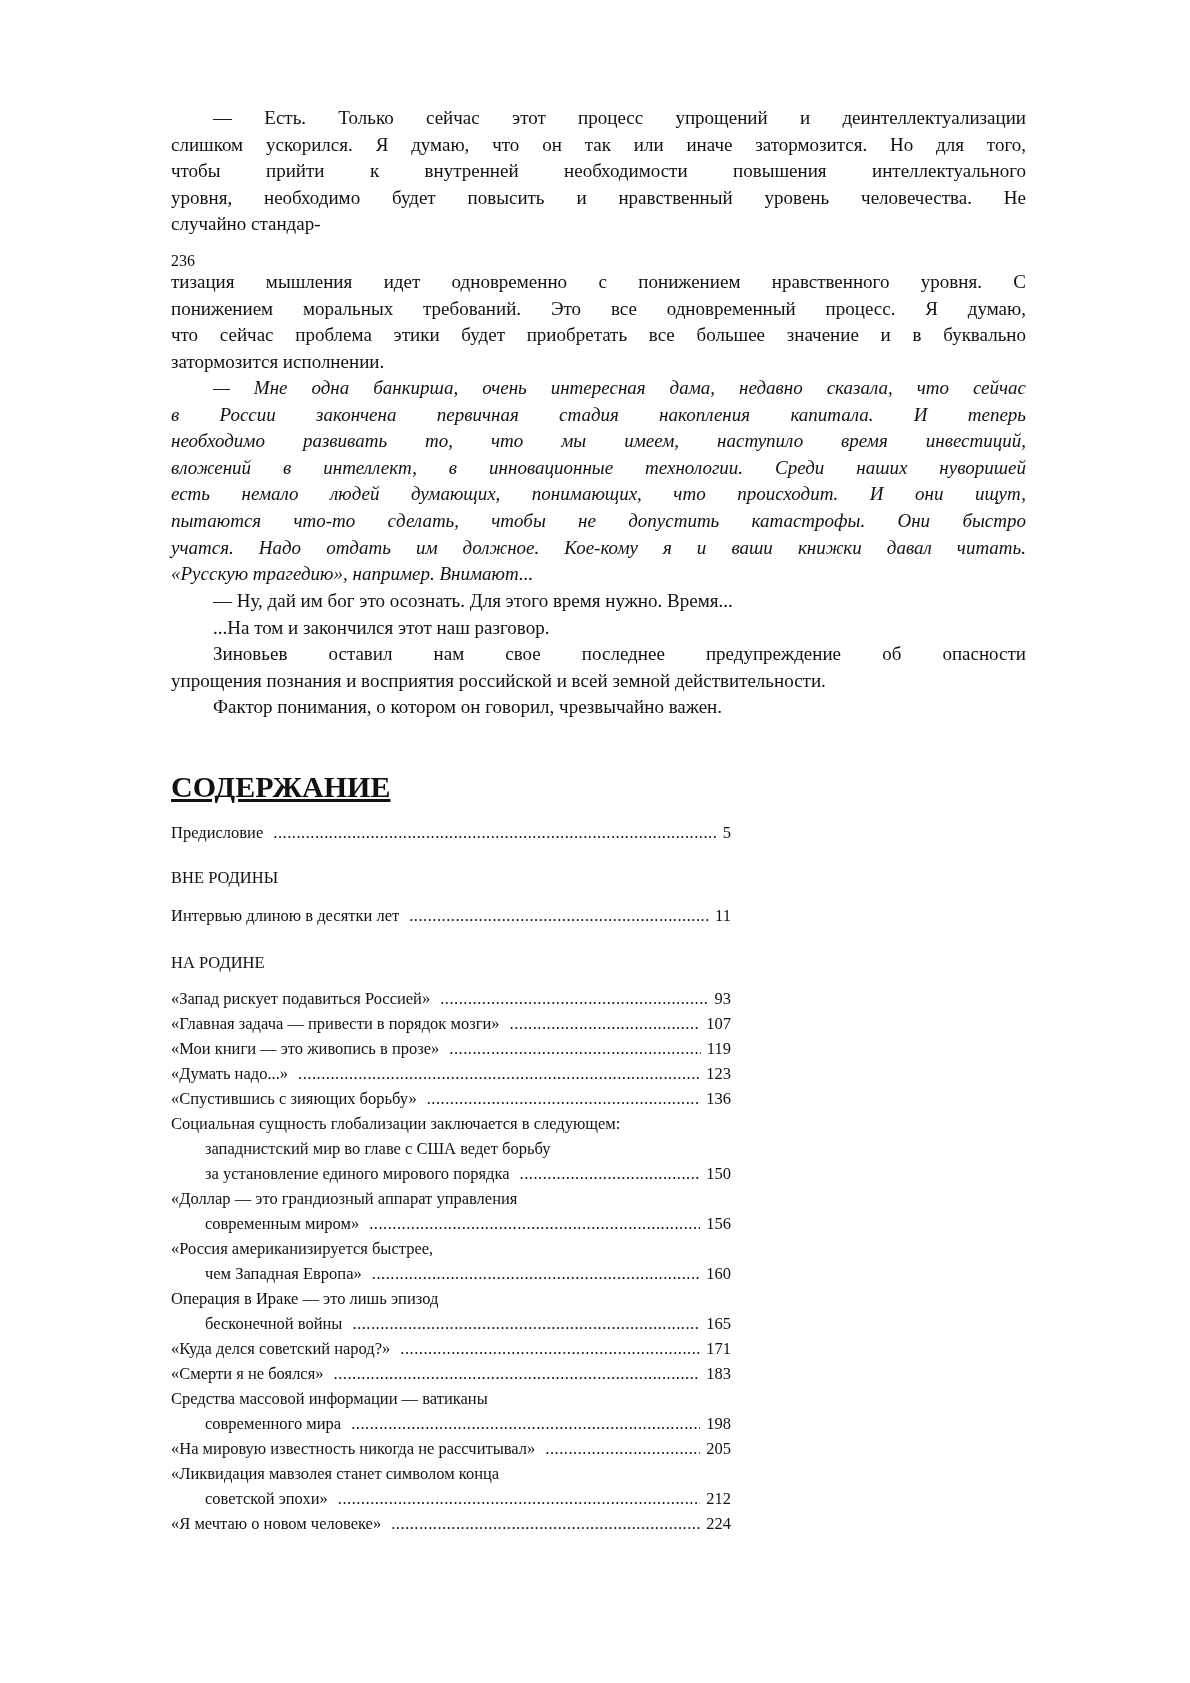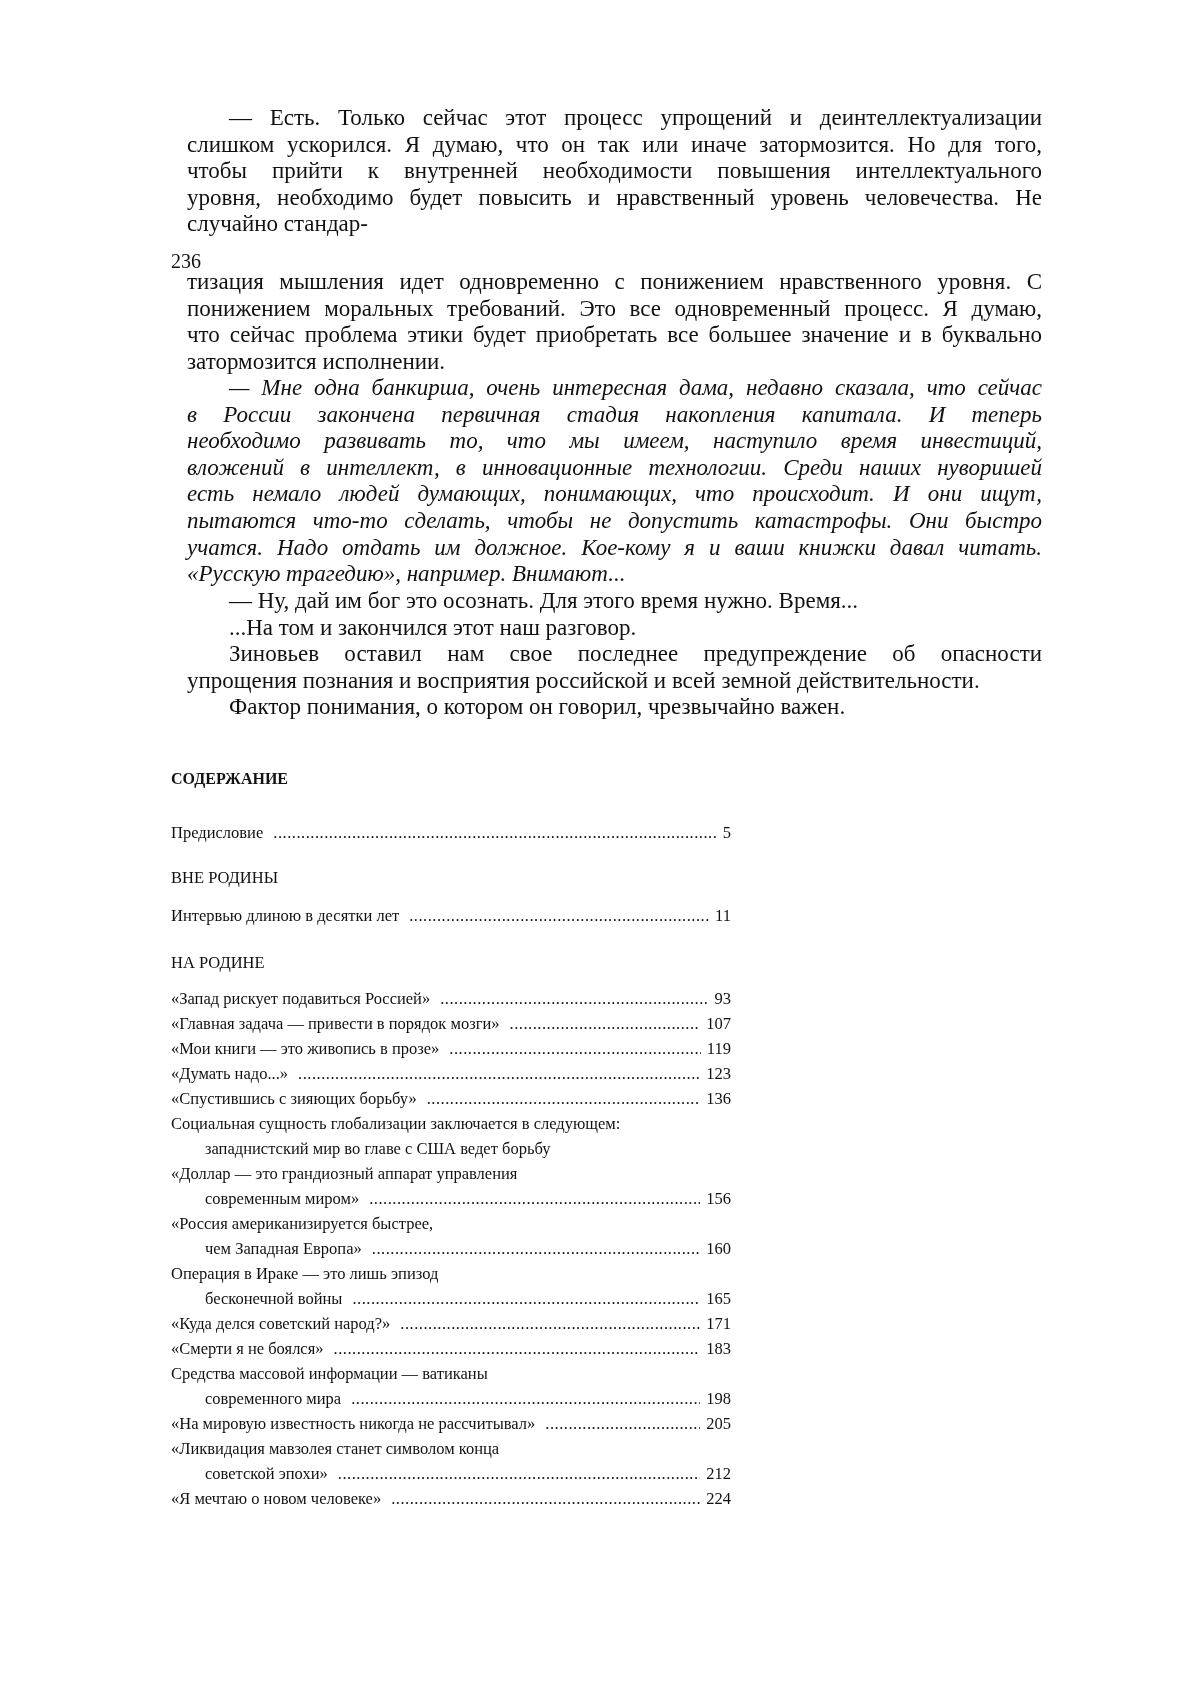--- a/index.html
+++ b/index.html
@@ -1,25 +1,25 @@
 <!DOCTYPE html>
 <html><head>
   <meta charset="utf-8">
   <style>
     html, body { margin: 0; padding: 0; background: #ffffff; }
     body { width: 1190px; height: 1683px; position: relative; overflow: hidden;
            font-family: "Liberation Serif", "DejaVu Serif", serif; color: #111111; }
     .page { position: absolute; left: 171px; top: 0; width: 855px; }
-    .body-text { position: absolute; left: 16px; width: 855px; font-size: 23px; line-height: 26.6px; }
+    .body-text { position: absolute; left: 0; width: 855px; font-size: 19px; line-height: 26.6px; }
     .line { display: block; white-space: nowrap; height: 26.6px; text-align: justify; text-align-last: justify; }
     .line.last { text-align-last: left; }
     .indent { text-indent: 42px; }
     .italic { font-style: italic; }
-    .pagenum { position: absolute; left: 0; top: 253px; font-size: 20px; line-height: 16px; }
-    .toc-title { position: absolute; left: 0; top: 770px; font-size: 16px; font-weight: bold; }
+    .pagenum { position: absolute; left: 0; top: 253px; font-size: 16px; line-height: 16px; }
+    .toc-title { position: absolute; left: 0; top: 770px; font-size: 30px; font-weight: bold; text-decoration: underline; }
     .toc { position: absolute; left: 0; font-size: 16.5px; line-height: 25px; }
     .toc-section { position: absolute; left: 0; font-size: 16.5px; font-weight: normal; }
     .toc-row { display: flex; width: 560px; align-items: flex-end; white-space: nowrap; height: 25px; }
     .toc-row .t { flex: none; }
     .toc-row .d { flex: 1; overflow: hidden; margin: 0 6px 0 10px; letter-spacing: 0.5px; }
     .toc-row .d::before { content: "........................................................................................................................................................................................................"; }
     .toc-row .p { flex: none; }
     .toc-row.sub { padding-left: 34px; width: 526px; }
     .toc-cont { height: 25px; white-space: nowrap; }
     .toc-cont.sub { padding-left: 34px; }
@@ -110,20 +110,25 @@
     </div>
     <div class="toc-row">
       <span class="t">«Спустившись с зияющих борьбу»</span>
       <span class="d"></span>
       <span class="p">136</span>
     </div>
 
     <div>
       <div class="toc-cont">Социальная сущность глобализации заключается в следующем:</div>
       <div class="toc-cont sub">западнистский мир во главе с США ведет борьбу</div>
+      <div class="toc-row sub">
+        <span class="t">за установление единого мирового порядка</span>
+        <span class="d"></span>
+        <span class="p">150</span>
+      </div>
     </div>
 
     <div>
       <div class="toc-cont">«Доллар — это грандиозный аппарат управления</div>
       <div class="toc-row sub">
         <span class="t">современным миром»</span>
         <span class="d"></span>
         <span class="p">156</span>
       </div>
     </div>

